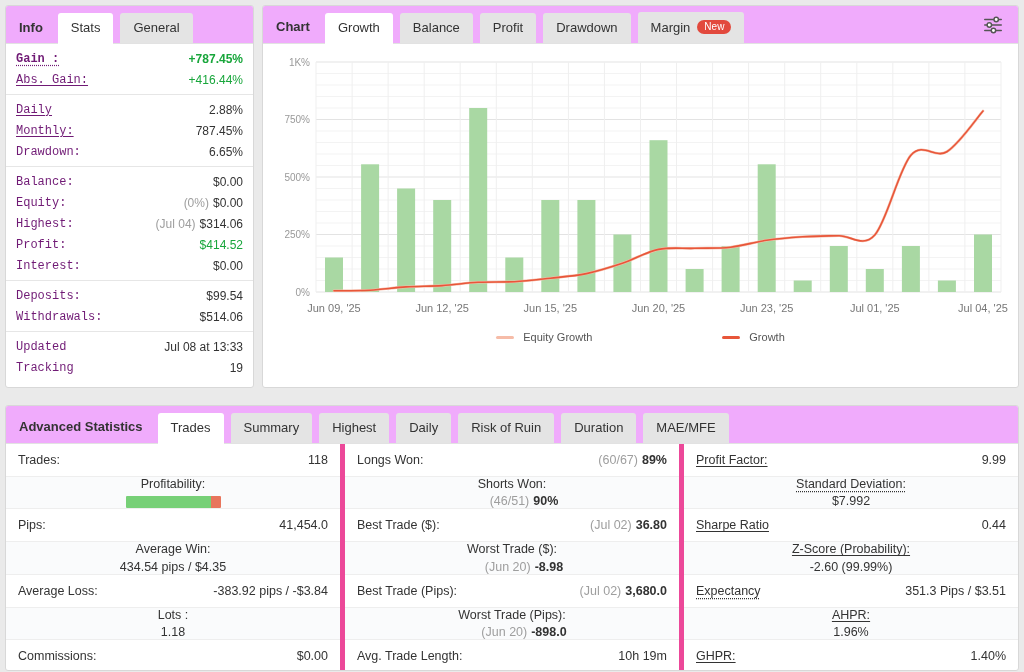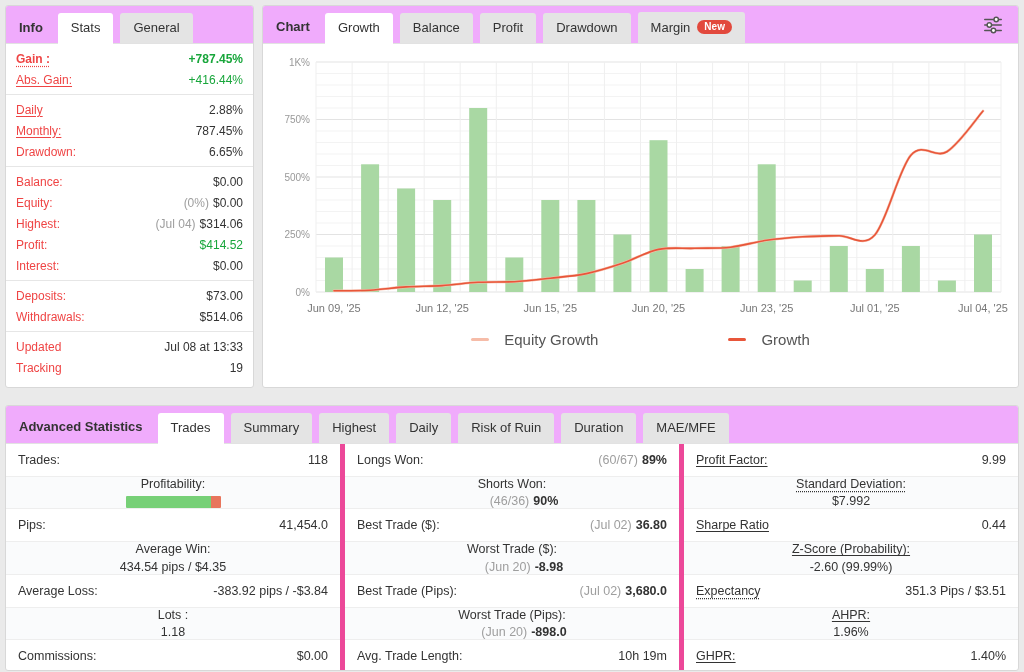--- a/index.html
+++ b/index.html
@@ -11,41 +11,41 @@
   .panel{position:absolute;background:#fff;border:1px solid #d8d8d8;border-radius:3px;box-sizing:border-box;overflow:hidden;}
   #left-panel{left:5px;top:5px;width:249px;height:383px;}
   #chart-panel{left:262px;top:5px;width:757px;height:383px;}
   #bottom-panel{left:5px;top:405px;width:1014px;height:266px;}
 
   .tabbar{height:38px;background:#f0abfc;border-bottom:1px solid #e2e2e2;display:flex;align-items:flex-end;padding:0 8px;gap:7px;box-sizing:border-box;}
   .tab{background:#e4e4e4;color:#333;font-size:13px;padding:8px 13px 9px;border-radius:3px 3px 0 0;cursor:pointer;white-space:nowrap;display:flex;align-items:center;gap:7px;line-height:1;}
   .tab.active{background:#fff;margin-bottom:-1px;padding-bottom:10px;position:relative;z-index:2;}
   .tab.plain{background:transparent;font-weight:700;padding-left:5px;padding-right:8px;}
   .panel-title{font-weight:700;font-size:13px;padding:8px 8px 10px 5px;white-space:nowrap;line-height:1;}
-  .badge{background:var(--badge-red);color:#fff;font-size:10px;font-weight:700;padding:2px 7px;border-radius:9px;line-height:1;}
+  .badge{background:var(--badge-red);color:#fff;font-size:10px;font-weight:400;padding:2px 7px;border-radius:9px;line-height:1;}
   .spacer{flex:1;}
   .icon-btn{align-self:center;margin:0 6px 0 4px;cursor:pointer;color:#555;display:flex;}
 
   
   #left-body{padding-top:4px;}
   .srow{height:21px;display:flex;align-items:center;justify-content:space-between;padding:0 10px;font-size:12px;}
-  .srow .lbl{color:#ef4444;}
+  .srow .lbl{color:#701a75;font-family:Liberation Mono, monospace;}
   .lbl.bold{font-weight:700;}
   .u-solid{text-decoration:underline;text-underline-offset:2px;}
   .u-dotted{text-decoration:underline dotted;text-underline-offset:3px;}
   .v{color:#333;white-space:nowrap;}
   .v.green{color:var(--green);}
   .v.bold{font-weight:700;margin-left:24px;}
   .pre{color:#9e9e9e;margin-right:4px;font-weight:400;}
   .sep{border-top:1px solid #e6e6e6;margin:4px 0;}
 
   
   #chart-body{padding:5px 7px 0;}
   .legend{display:flex;justify-content:center;gap:130px;margin-top:2px;}
-  .legend-item{display:flex;align-items:center;gap:15px;font-size:15px;color:#555;cursor:pointer;}
+  .legend-item{display:flex;align-items:center;gap:9px;font-size:11px;color:#555;cursor:pointer;}
   .swatch{width:18px;height:3px;border-radius:2px;}
 
   
   #stats-table{display:flex;height:228px;}
   .scol{flex:1;display:flex;flex-direction:column;min-width:0;}
   .scol + .scol{border-left:5px solid #ec4899;}
   .trow{flex:1;display:flex;align-items:center;justify-content:space-between;padding:0 12px;font-size:12.5px;border-top:1px solid #eeeeee;}
   .trow:first-child{border-top:0;}
   .trow.even{background:#fafbfc;flex-direction:column;}
   .profit-bar{width:95px;height:12px;display:flex;overflow:hidden;border-radius:1px;}
@@ -107,21 +107,21 @@
           <span class="lbl">Profit:</span>
           <span class="v green">$414.52</span>
         </div>
         <div class="srow">
           <span class="lbl">Interest:</span>
           <span class="v">$0.00</span>
         </div>
         <div class="sep"></div>
         <div class="srow">
           <span class="lbl">Deposits:</span>
-          <span class="v">$73.00</span>
+          <span class="v">$99.54</span>
         </div>
         <div class="srow">
           <span class="lbl">Withdrawals:</span>
           <span class="v">$514.06</span>
         </div>
         <div class="sep"></div>
         <div class="srow">
           <span class="lbl">Updated</span>
           <span class="v">Jul 08 at 13:33</span>
         </div>
@@ -310,21 +310,21 @@
             <span class="v">$0.00</span>
           </div>
         </div>
         <div class="scol">
           <div class="trow">
             <span class="lbl">Longs Won:</span>
             <span class="v bold"><span class="pre">(60/67)</span>89%</span>
           </div>
           <div class="trow even">
             <span class="lbl">Shorts Won:</span>
-            <span class="v bold"><span class="pre">(46/36)</span>90%</span>
+            <span class="v bold"><span class="pre">(46/51)</span>90%</span>
           </div>
           <div class="trow">
             <span class="lbl">Best Trade ($):</span>
             <span class="v bold"><span class="pre">(Jul 02)</span>36.80</span>
           </div>
           <div class="trow even">
             <span class="lbl">Worst Trade ($):</span>
             <span class="v bold"><span class="pre">(Jun 20)</span>-8.98</span>
           </div>
           <div class="trow">

